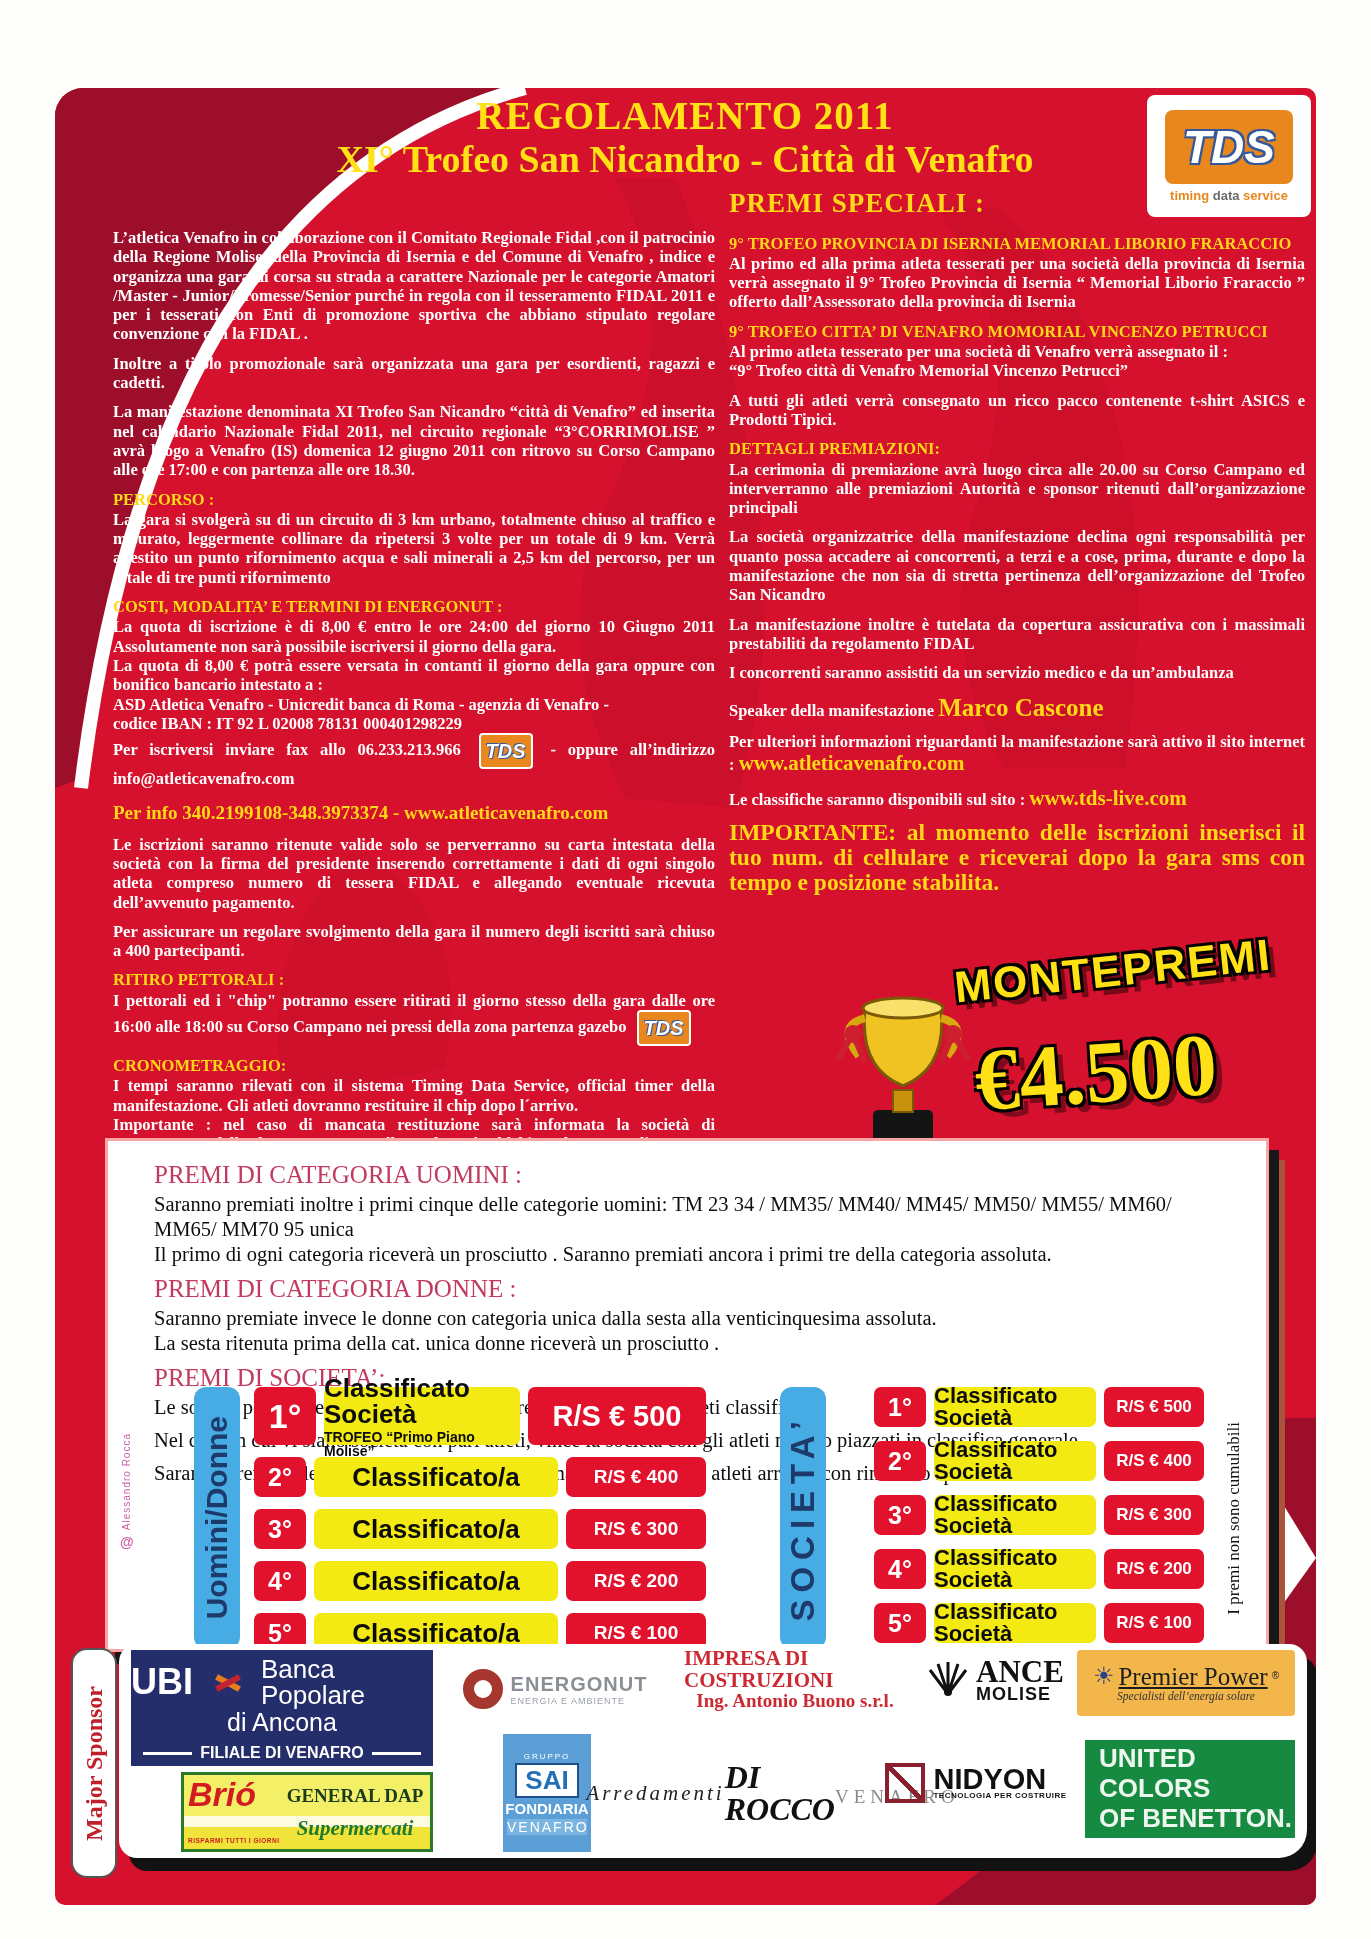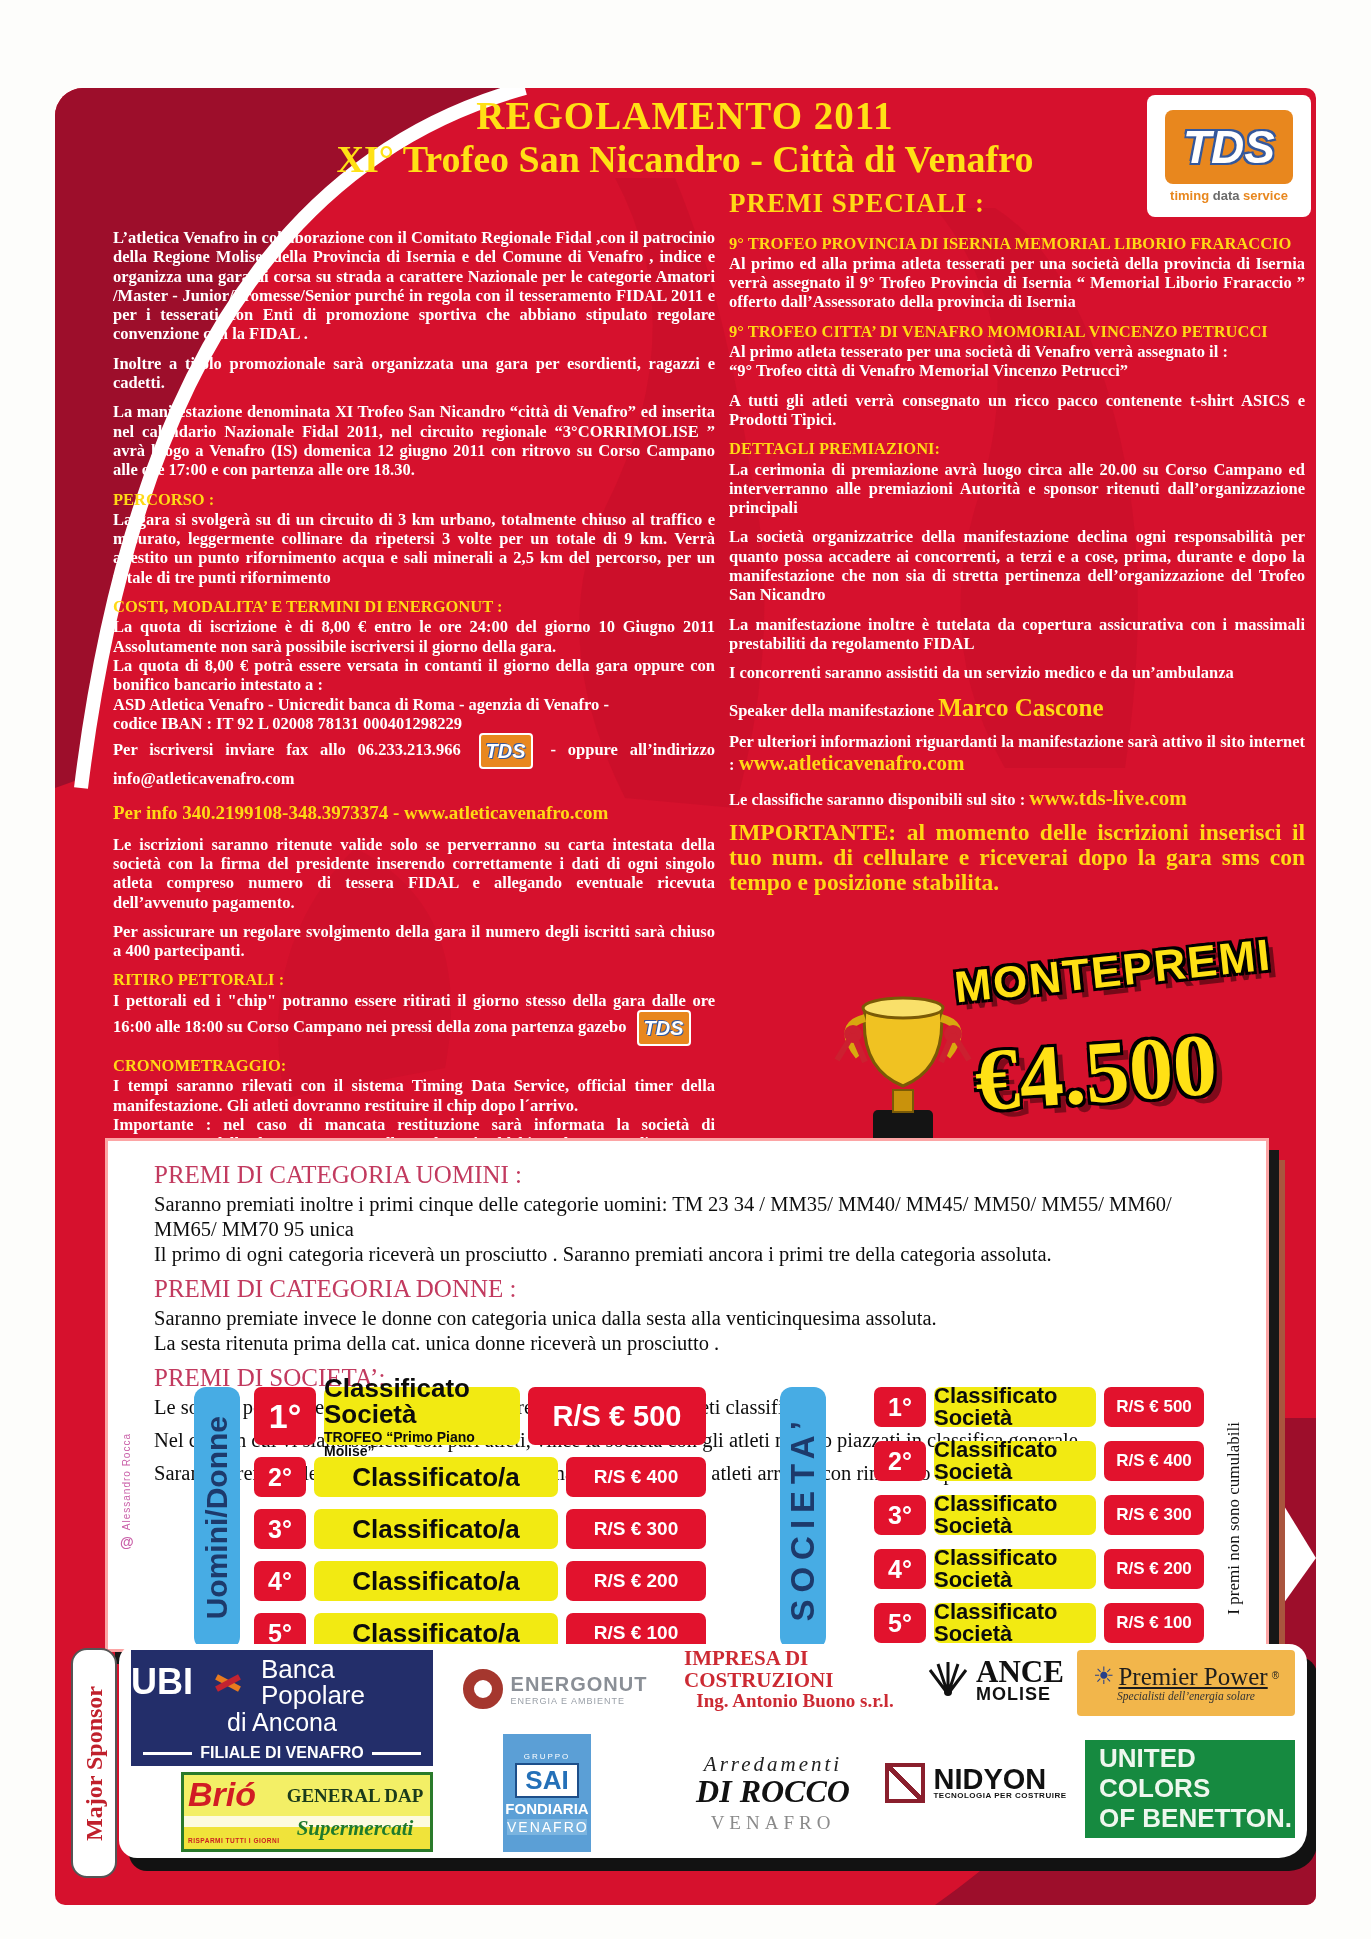--- a/index.html
+++ b/index.html
@@ -152,21 +152,21 @@
   .ance-stack{text-align:left;line-height:.95;}
   .ance-l1{font-family:"Liberation Serif",serif;font-size:31px;font-weight:900;color:#111;}
   .ance-l2{font-size:18px;font-weight:bold;color:#111;letter-spacing:1px;}
   .premier{left:958px;top:6px;width:218px;height:66px;background:var(--premier_orange);
            border-radius:4px;flex-direction:column;line-height:1;}
   .premier-row{display:flex;align-items:center;gap:4px;}
   .sun{font-size:24px;color:#27408b;line-height:1;}
   .premier-name{font-family:"Liberation Serif",serif;font-size:25px;color:#1d1d1d;text-decoration:underline;}
   .premier-reg{font-size:10px;vertical-align:super;color:#1d1d1d;}
   .premier-sub{font-family:"Liberation Serif",serif;font-style:italic;font-size:11.5px;color:#333;margin-top:2px;}
-  .dirocco{left:565px;top:98px;width:178px;height:102px;flex-direction:column;
+  .dirocco{left:565px;top:98px;width:178px;height:102px;
            font-family:"Liberation Serif",serif;line-height:1;}
   .dr-l1{font-style:italic;font-size:21px;letter-spacing:3px;color:#222;}
   .dr-l2{font-weight:900;font-style:italic;font-size:32px;color:#111;}
   .dr-l3{font-size:19px;color:#8a8a8a;letter-spacing:5px;margin-top:6px;}
   .nidyon{left:758px;top:104px;width:198px;height:70px;gap:8px;}
   .nid-icon{width:40px;height:40px;border:4px solid #8a1f2d;
             background:linear-gradient(45deg,transparent 44%,#8a1f2d 44% 56%,transparent 56%);}
   .nid-stack{text-align:left;line-height:.9;}
   .nid-name{font-size:29px;font-weight:900;color:#111;}
   .nid-sub{font-size:8px;font-weight:bold;color:#111;letter-spacing:.5px;}

